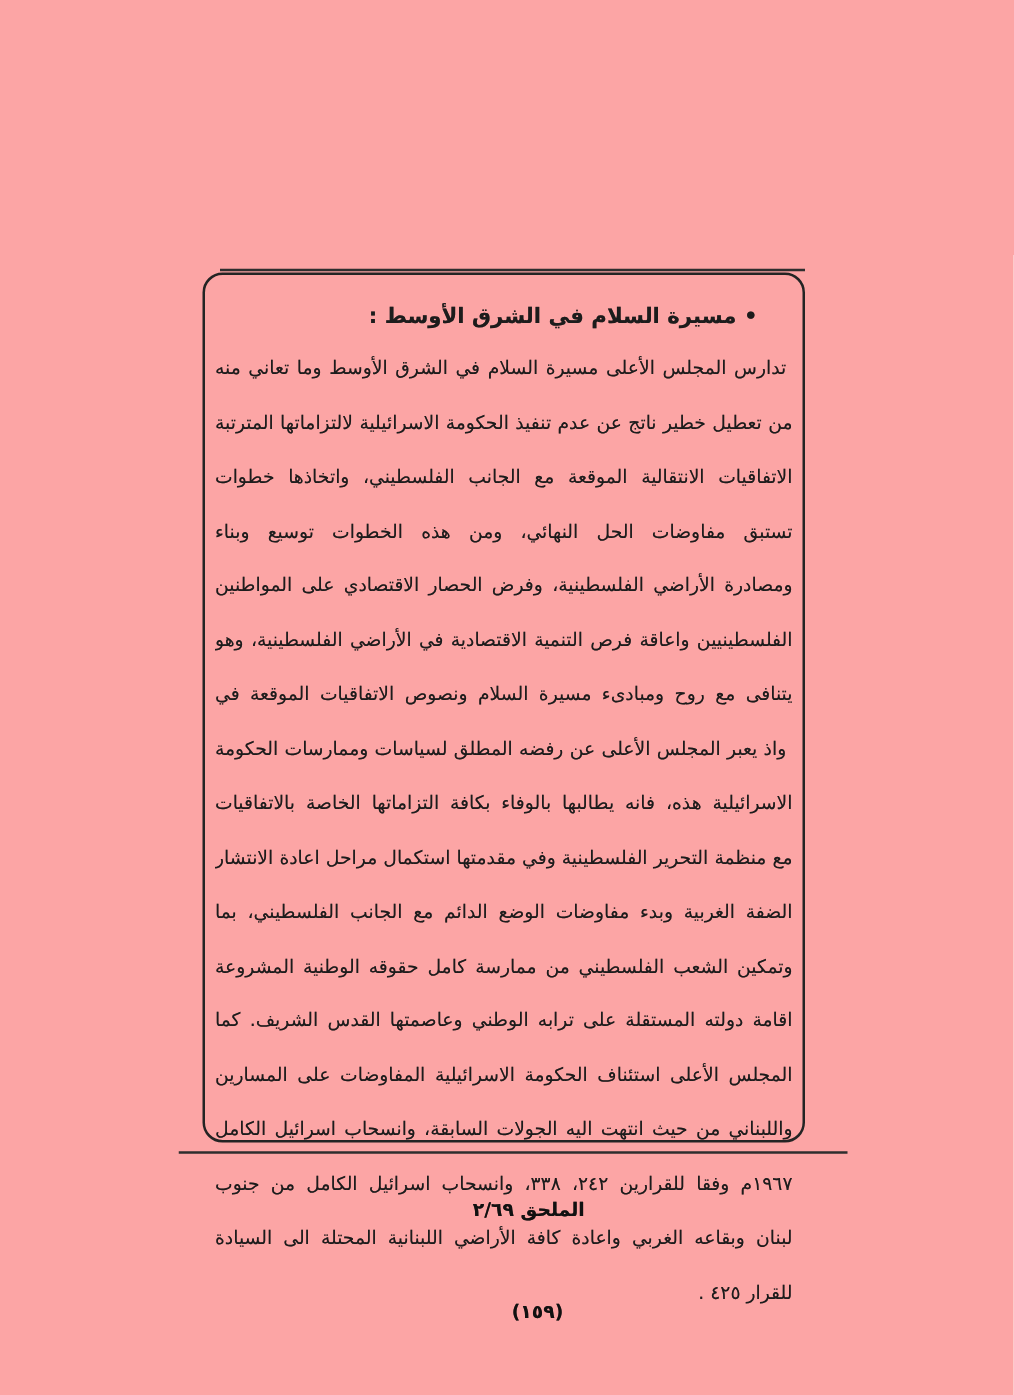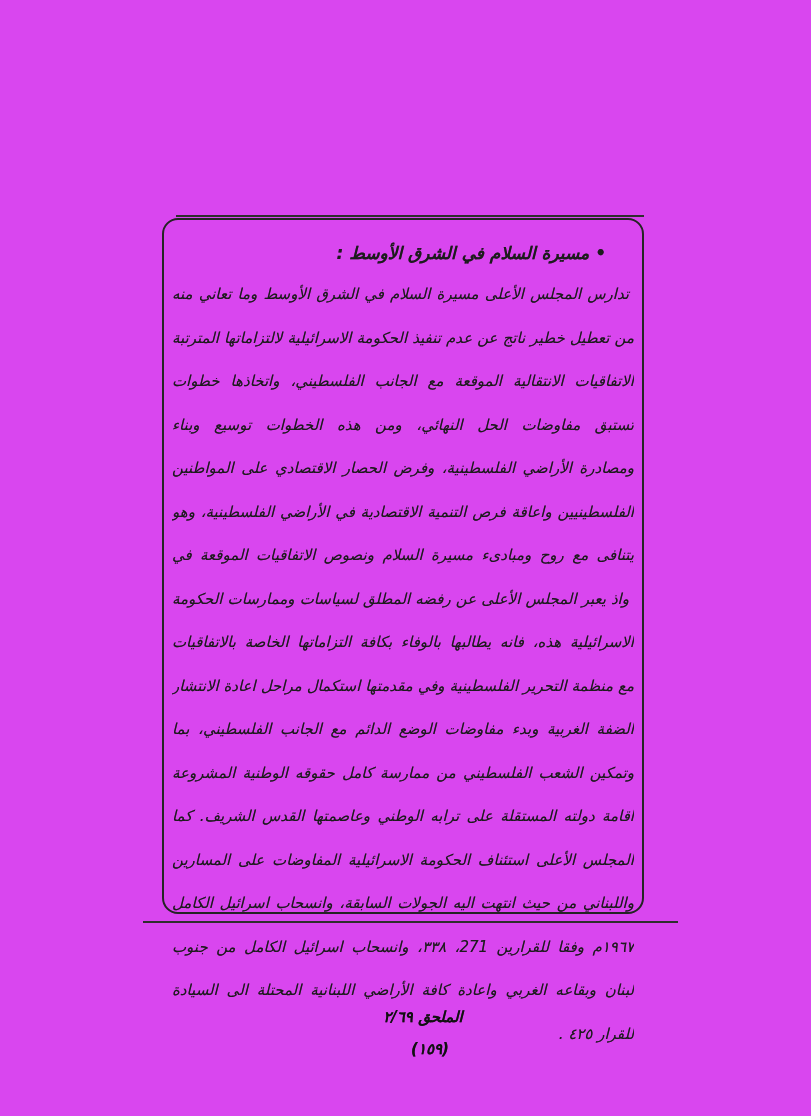--- a/index.html
+++ b/index.html
@@ -1,18 +1,18 @@
 <!DOCTYPE html>
 <html lang="ar"><head>
 <meta charset="utf-8">
 <style>
   html,body{margin:0;padding:0;background:#ffffff;}
   .page{
-    position:relative;width:811px;height:1116px;background:#d946ef;
-    font-family:"DejaVu Sans",sans-serif;color:#1c1c1c;overflow:hidden;font-style:italic;
+    position:relative;width:811px;height:1116px;background:#fca5a5;
+    font-family:"DejaVu Sans",sans-serif;color:#1c1c1c;overflow:hidden;
   }
   
   .frame{
     position:absolute;left:162px;top:218px;width:482px;height:696px;
     border:2px solid #242424;border-radius:16px;box-sizing:border-box;
     background:transparent;
   }
   
   .artifact{position:absolute;background:#2e2e2e;}
   .artifact.top{left:176px;top:215px;width:468px;height:2px;}
@@ -35,21 +35,21 @@
     margin-top:13px;
   }
   .line.p-start{padding-right:5px;}
   .line.last-short{text-align-last:right;}
 
   .f-appendix,.f-page{
     position:absolute;width:200px;text-align:center;direction:rtl;
     font-size:15px;font-weight:bold;color:#111;
     text-shadow:0 0 .4px rgba(0,0,0,.6);
   }
-  .f-appendix{left:323px;top:1008px;}
+  .f-appendix{left:323px;top:959px;}
   .f-page{left:330px;top:1040px;}
 </style>
 </head>
 <body>
 
 <div class="page">
 
   <div class="frame"></div>
   <div class="artifact top"></div>
   <div class="artifact bottom"></div>
@@ -66,21 +66,21 @@
     <div class="line">يتنافى مع روح ومبادىء مسيرة السلام ونصوص الاتفاقيات الموقعة في اطارها.</div>
 
     <div class="line p-start">واذ يعبر المجلس الأعلى عن رفضه المطلق لسياسات وممارسات الحكومة</div>
     <div class="line">الاسرائيلية هذه، فانه يطالبها بالوفاء بكافة التزاماتها الخاصة بالاتفاقيات المبرمة</div>
     <div class="line">مع منظمة التحرير الفلسطينية وفي مقدمتها استكمال مراحل اعادة الانتشار في</div>
     <div class="line">الضفة الغربية وبدء مفاوضات الوضع الدائم مع الجانب الفلسطيني، بما يحقق</div>
     <div class="line">وتمكين الشعب الفلسطيني من ممارسة كامل حقوقه الوطنية المشروعة وحقه في</div>
     <div class="line">اقامة دولته المستقلة على ترابه الوطني وعاصمتها القدس الشريف. كما يطالب</div>
     <div class="line">المجلس الأعلى استئناف الحكومة الاسرائيلية المفاوضات على المسارين السوري</div>
     <div class="line">واللبناني من حيث انتهت اليه الجولات السابقة، وانسحاب اسرائيل الكامل من</div>
-    <div class="line">١٩٦٧م وفقا للقرارين 271، ٣٣٨، وانسحاب اسرائيل الكامل من جنوب</div>
+    <div class="line">١٩٦٧م وفقا للقرارين ٢٤٢، ٣٣٨، وانسحاب اسرائيل الكامل من جنوب</div>
     <div class="line">لبنان وبقاعه الغربي واعادة كافة الأراضي اللبنانية المحتلة الى السيادة اللبنانية وفقا</div>
     <div class="line last-short">للقرار ٤٢٥ .</div>
 
   </div>
 
   <div class="f-appendix">الملحق ٢/٦٩</div>
   <div class="f-page">(١٥٩)</div>
 
 </div>
 

